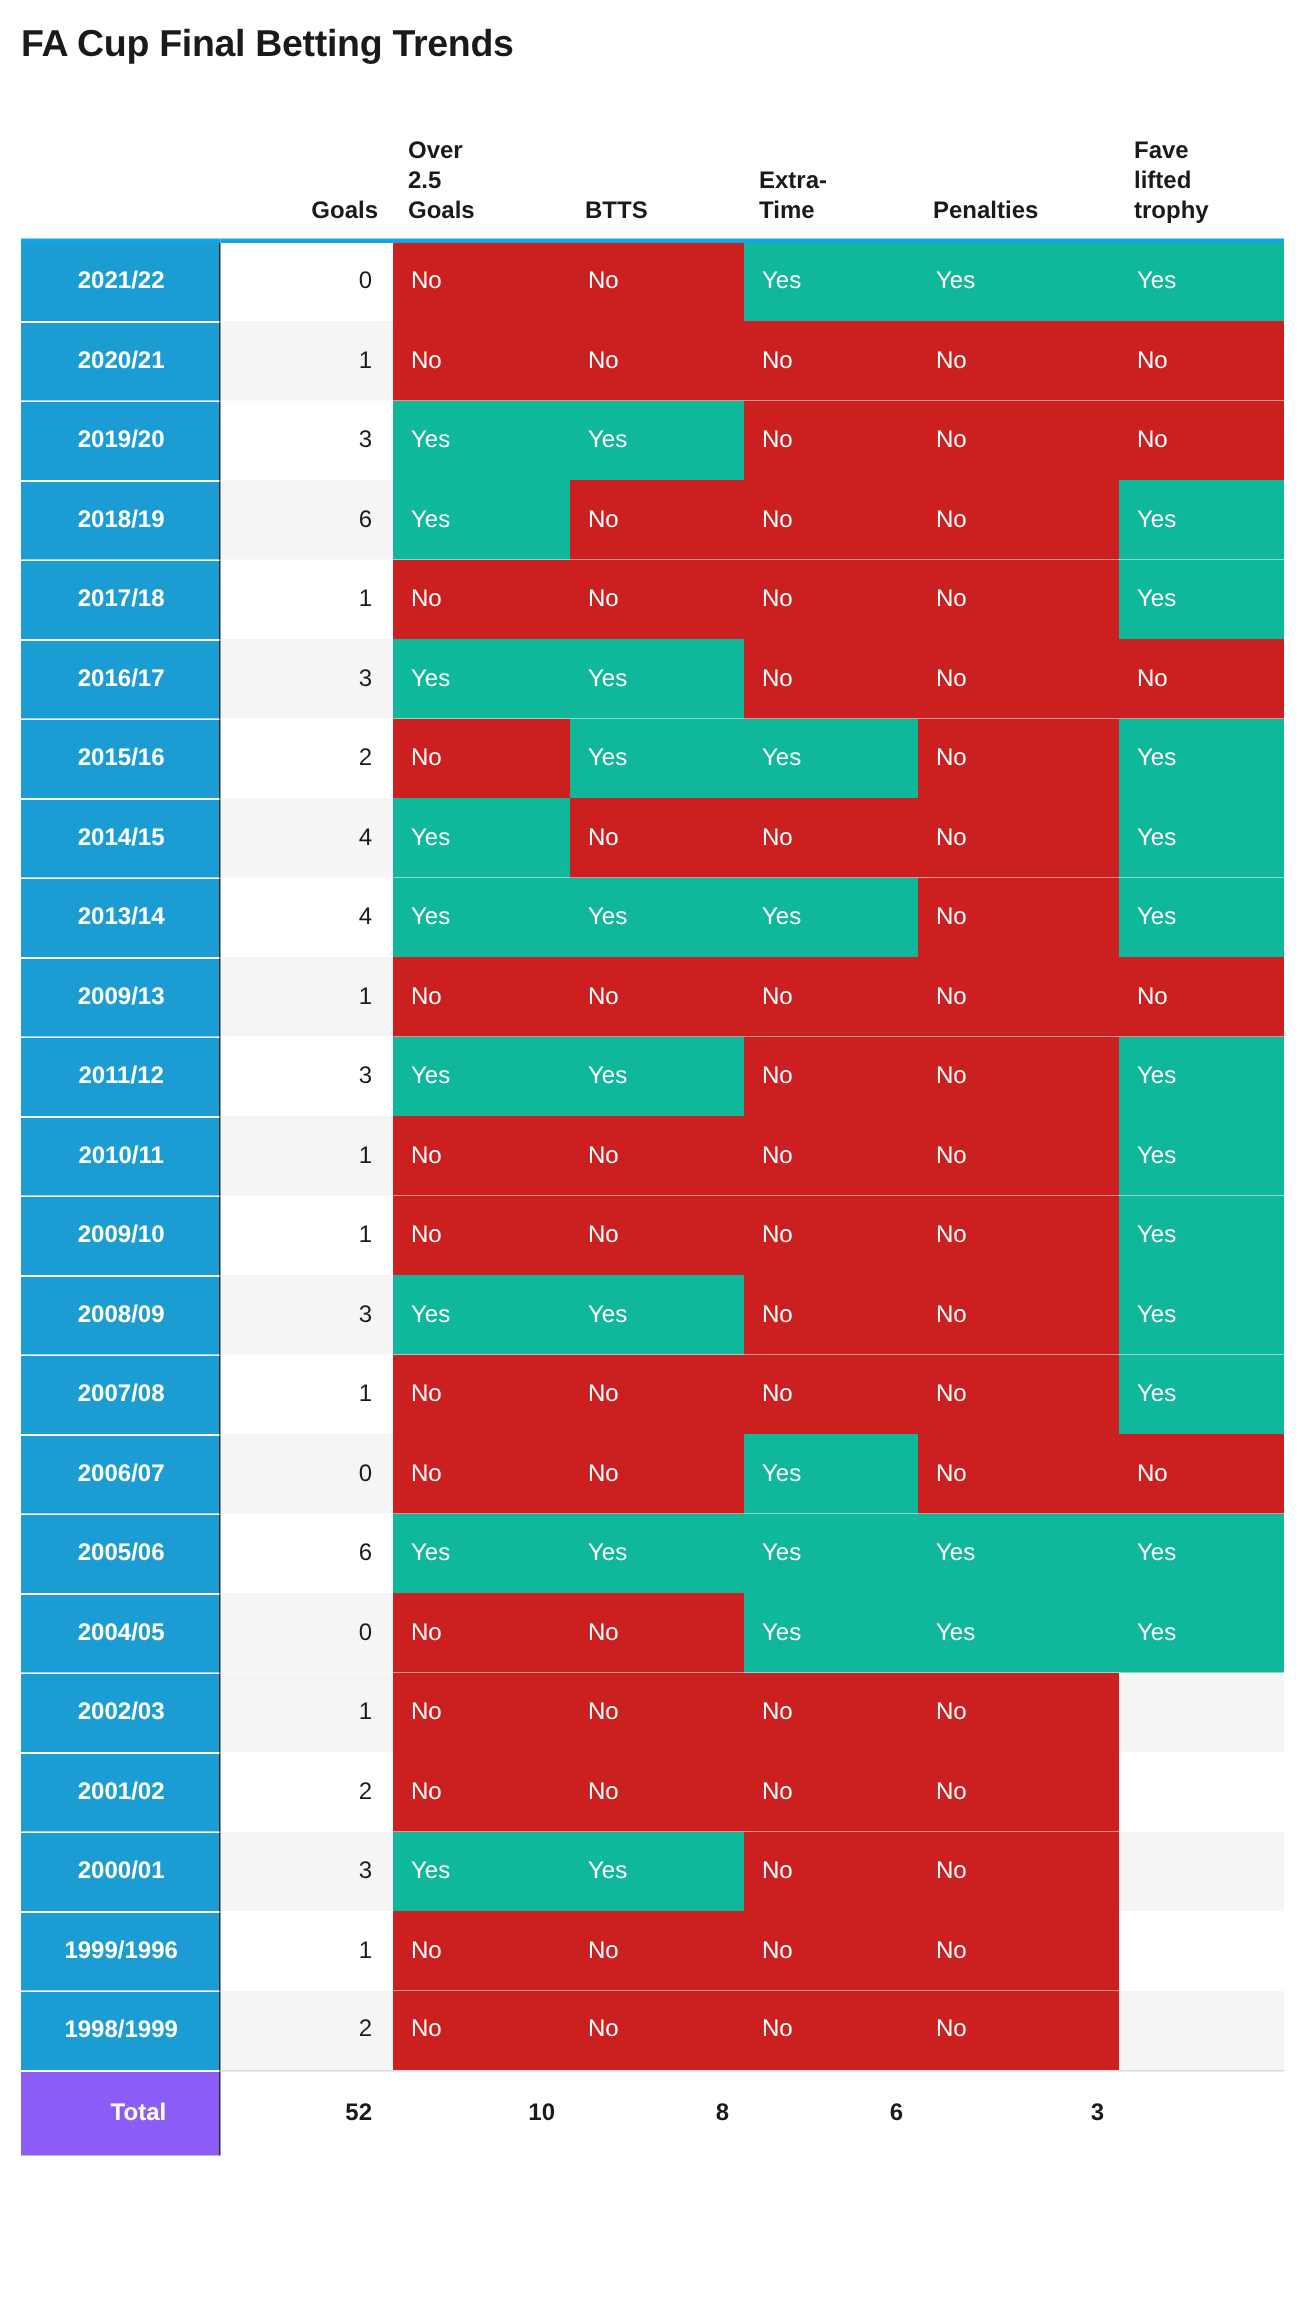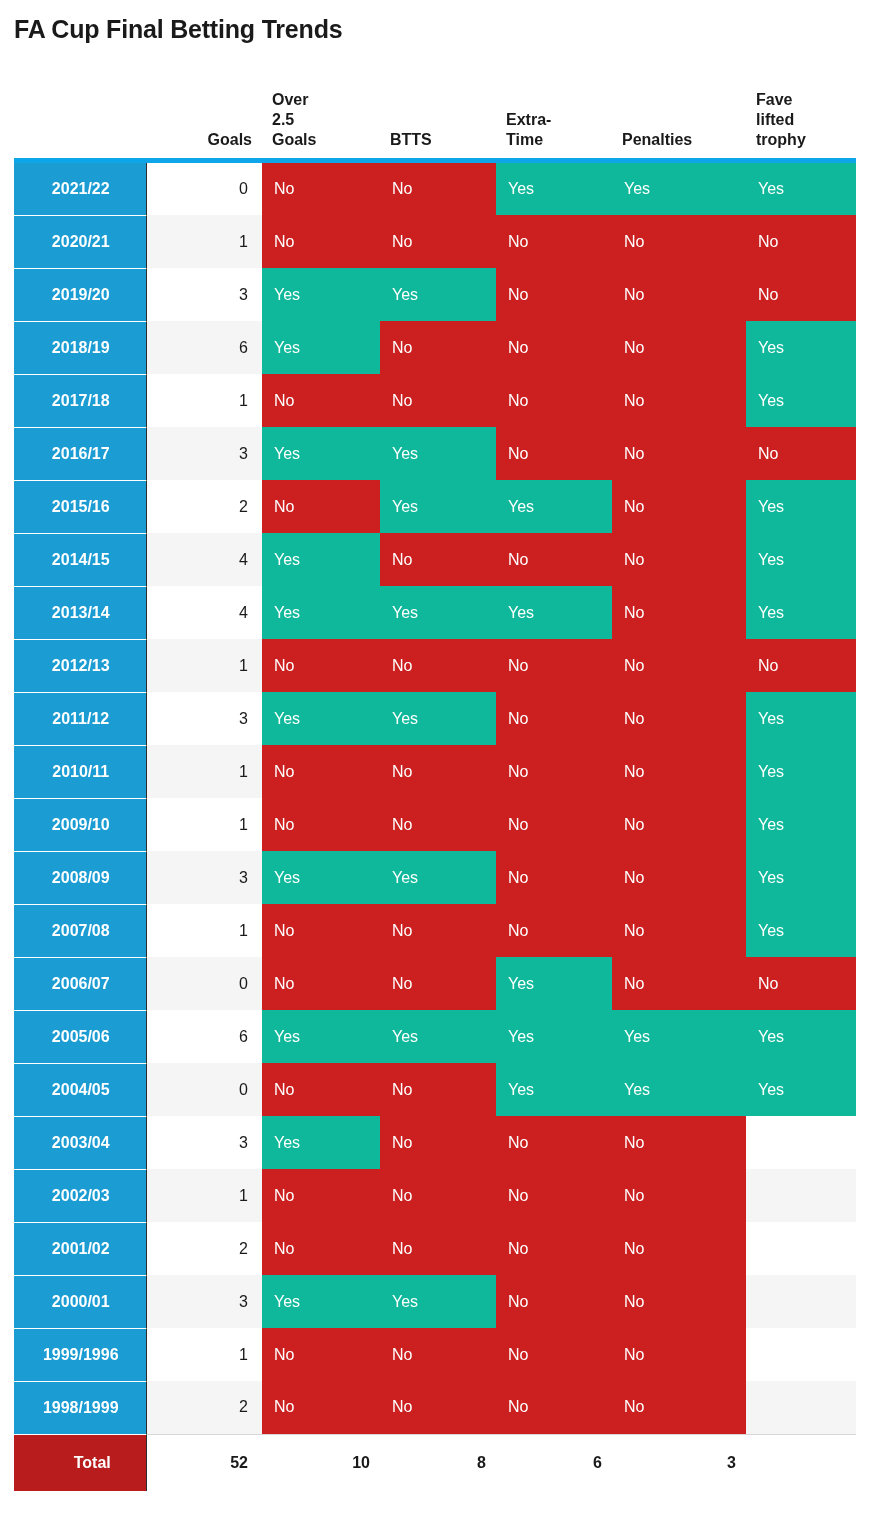--- a/index.html
+++ b/index.html
@@ -66,21 +66,21 @@
     background: #ffffff;
     border: 0;
     height: 86px;
     box-sizing: border-box;
   }
   thead th.h-season { padding: 0; }
   thead th.h-num { text-align: right; }
   thead th.h-txt { text-align: left; }
 
   thead tr.head-row { border-bottom: 3px solid #333333; }
-  thead th { border-bottom: 5px solid #0ea5e9; }
+  thead th { border-bottom: 3px solid #0ea5e9; }
 
   tbody td {
     height: 52px;
     font-size: 16px;
     line-height: 52px;
     padding: 0 10px;
     box-sizing: border-box;
     border: 0;
     white-space: nowrap;
     overflow: hidden;
@@ -121,21 +121,21 @@
 
   
   tr.total-row td {
     height: 56px;
     line-height: 56px;
     font-weight: bold;
     font-size: 16px;
     background: #ffffff;
   }
   tr.total-row td.season {
-    background: #b91c1c;
+    background: #8b5cf6;
     color: #ffffff;
     padding-left: 35px;
   }
   tr.total-row td.goals,
   tr.total-row td.tnum {
     color: #1a1a1a;
   }
   tr.total-row td.goals { text-align: right; padding-right: 14px; padding-left: 24px; }
   tr.total-row td.tnum  { text-align: right; padding-left: 12px; }
   tr.total-row { border-top: 1px solid #d8d8d8; }
@@ -268,21 +268,21 @@
           <tr class="odd">
             <td class="season">2013/14</td>
             <td class="goals">4</td>
             <td class="val yes-bg">Yes</td>
             <td class="val yes-bg">Yes</td>
             <td class="val yes-bg">Yes</td>
             <td class="val no-bg">No</td>
             <td class="val yes-bg">Yes</td>
           </tr>
           <tr class="even">
-            <td class="season">2012/13</td>
+            <td class="season">2009/13</td>
             <td class="goals">1</td>
             <td class="val no-bg">No</td>
             <td class="val no-bg">No</td>
             <td class="val no-bg">No</td>
             <td class="val no-bg">No</td>
             <td class="val no-bg">No</td>
           </tr>
           <tr class="odd">
             <td class="season">2011/12</td>
             <td class="goals">3</td>
@@ -347,29 +347,20 @@
             <td class="val yes-bg">Yes</td>
           </tr>
           <tr class="even">
             <td class="season">2004/05</td>
             <td class="goals">0</td>
             <td class="val no-bg">No</td>
             <td class="val no-bg">No</td>
             <td class="val yes-bg">Yes</td>
             <td class="val yes-bg">Yes</td>
             <td class="val yes-bg">Yes</td>
-          </tr>
-          <tr class="odd">
-            <td class="season">2003/04</td>
-            <td class="goals">3</td>
-            <td class="val yes-bg">Yes</td>
-            <td class="val no-bg">No</td>
-            <td class="val no-bg">No</td>
-            <td class="val no-bg">No</td>
-            <td class="val blank"></td>
           </tr>
           <tr class="even">
             <td class="season">2002/03</td>
             <td class="goals">1</td>
             <td class="val no-bg">No</td>
             <td class="val no-bg">No</td>
             <td class="val no-bg">No</td>
             <td class="val no-bg">No</td>
             <td class="val blank"></td>
           </tr>

